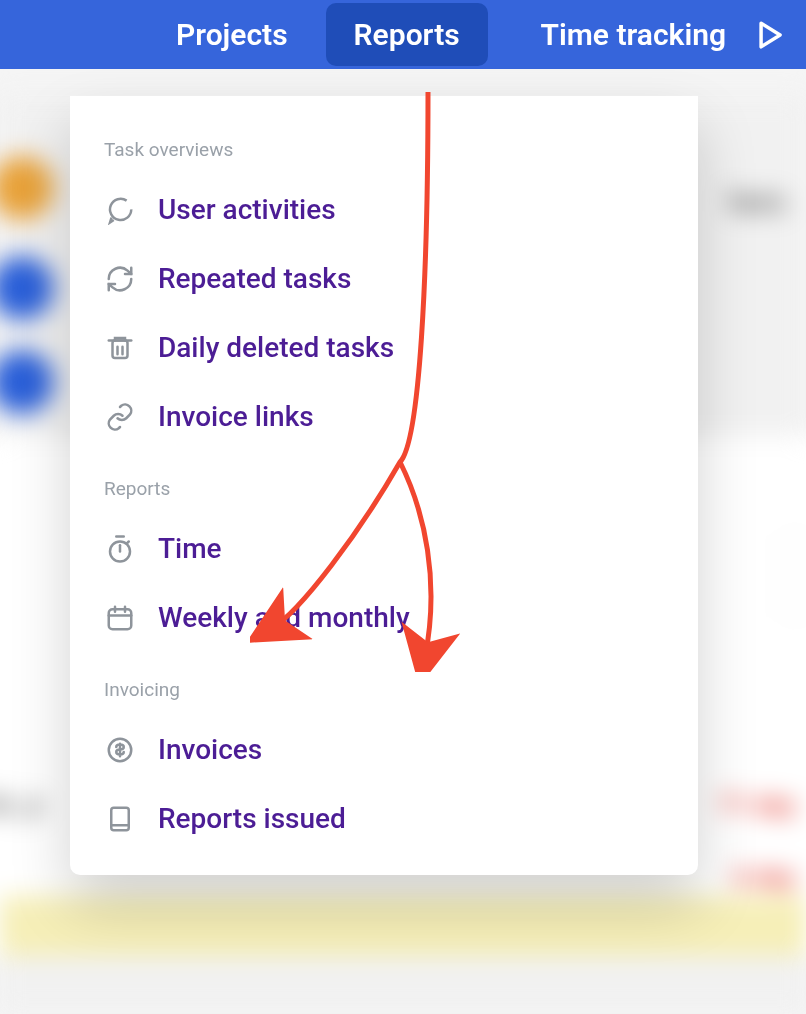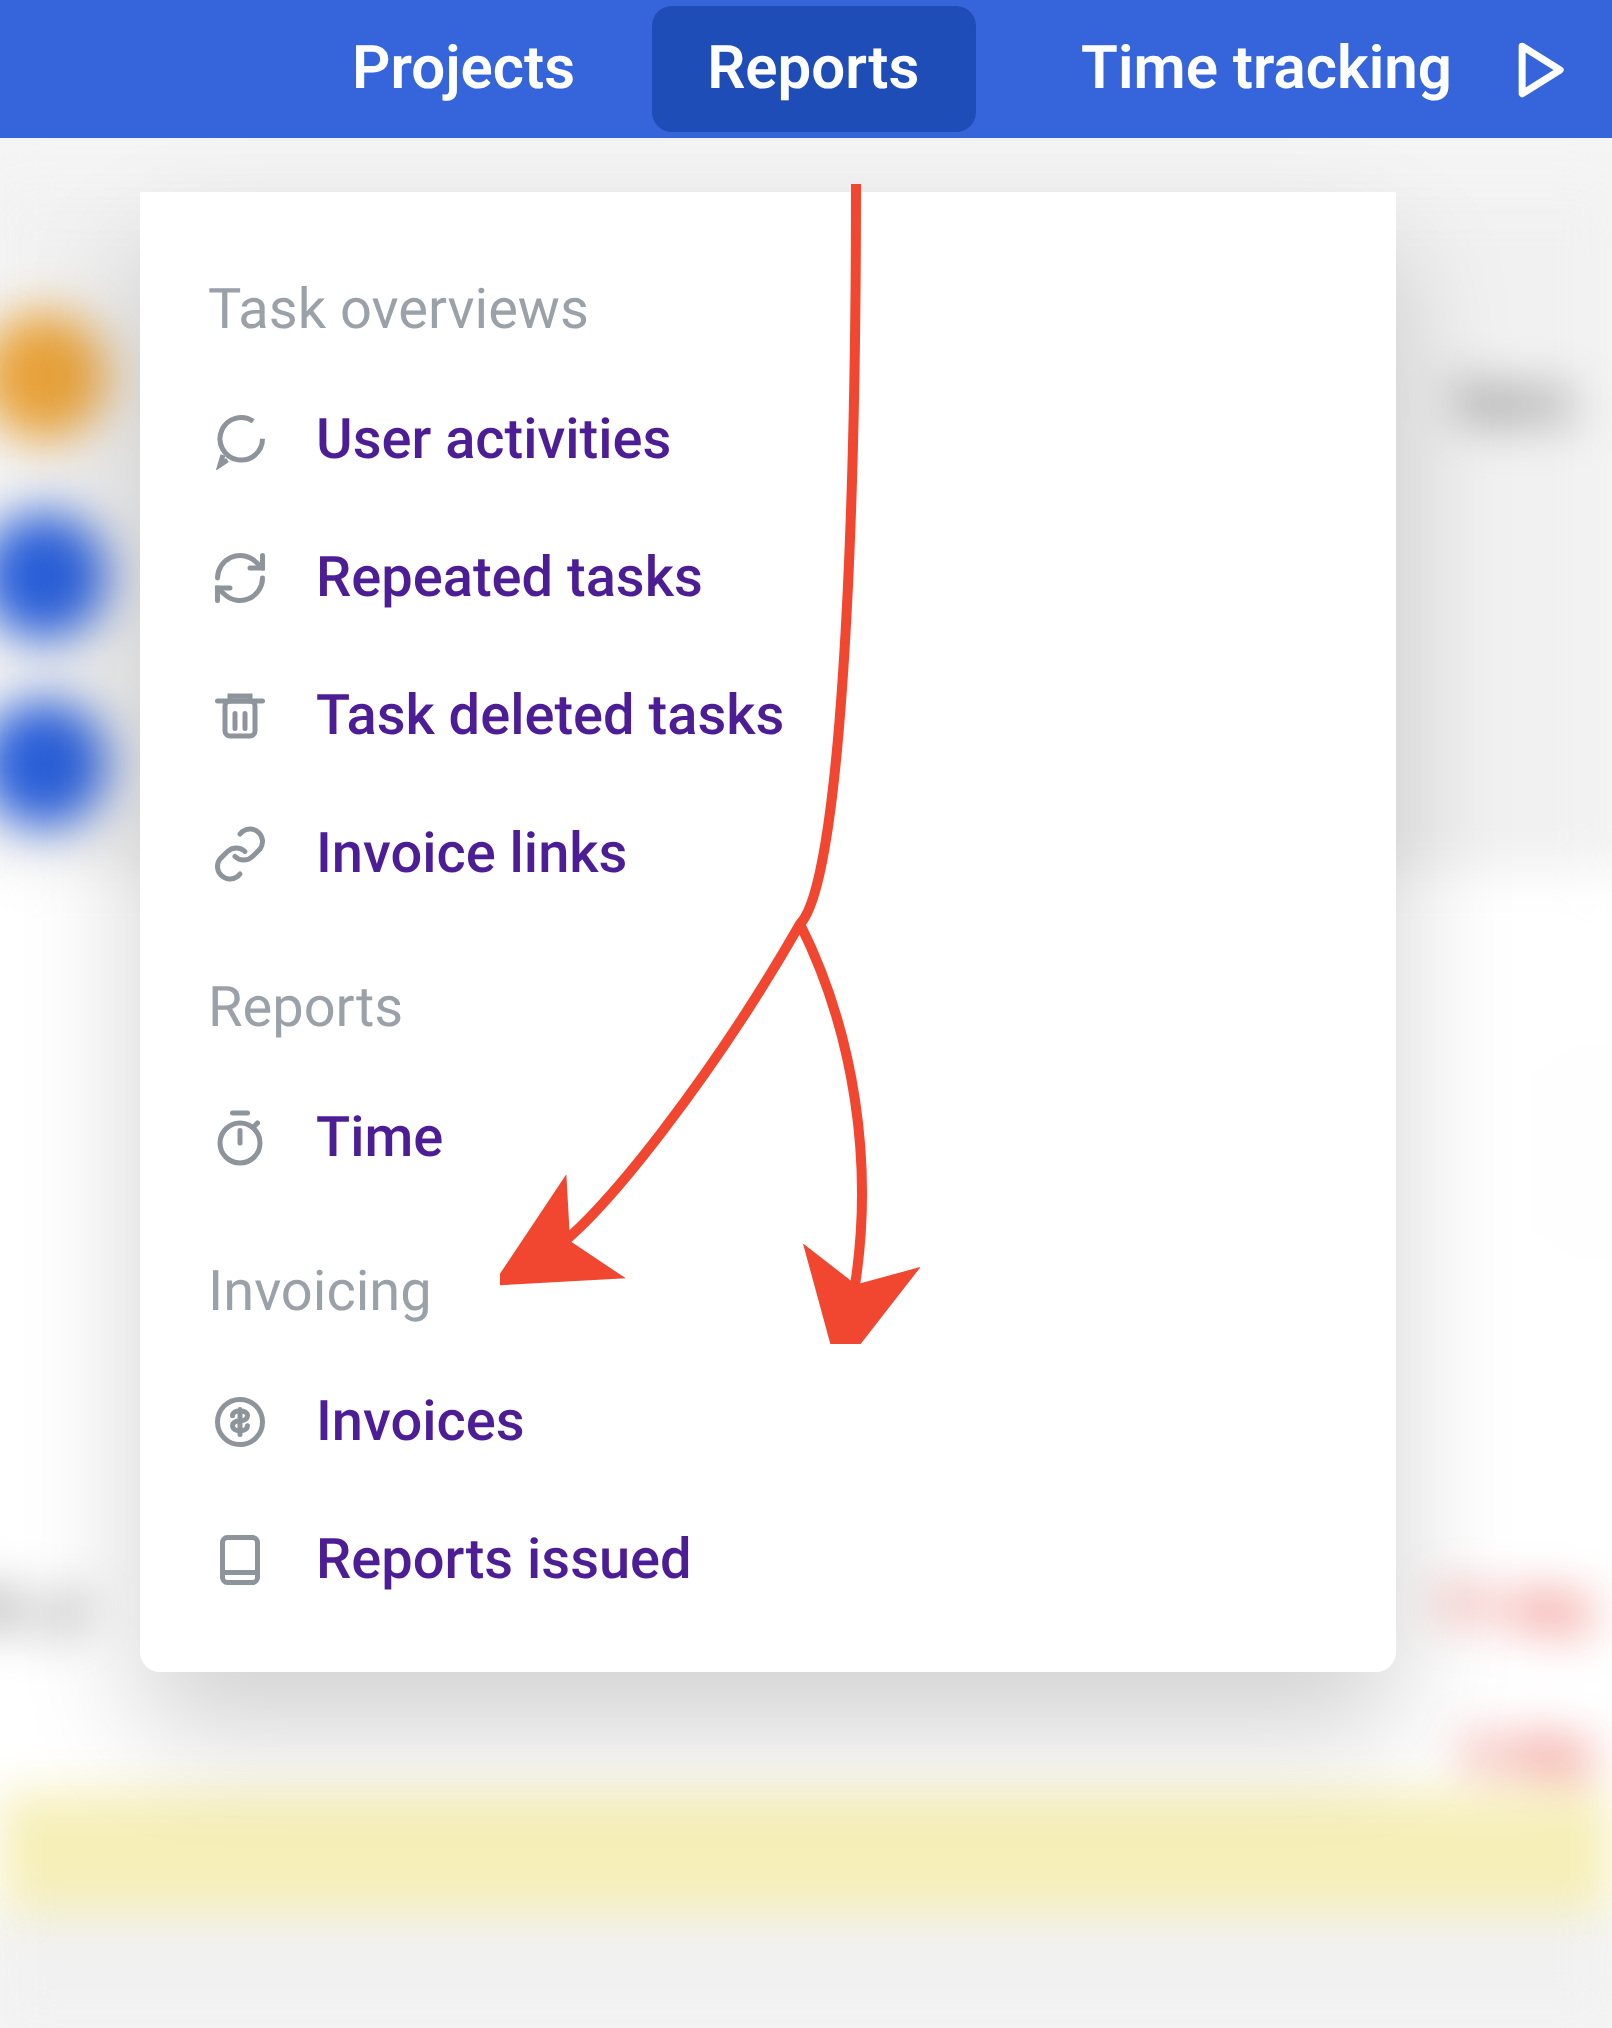--- a/index.html
+++ b/index.html
@@ -91,21 +91,21 @@
     left: 70px;
     width: 628px;
     background: #fff;
     border-radius: 0 0 10px 10px;
     box-shadow: 0 30px 60px rgba(0,0,0,0.18);
     padding: 34px 0 22px 0;
     z-index: 10;
   }
   .dd-section-label {
     color: #9aa1a9;
-    font-size: 28px;
+    font-size: 19px;
     font-weight: 400;
     padding: 8px 34px 14px;
   }
   .dd-item {
     display: flex;
     align-items: center;
     gap: 22px;
     padding: 18px 34px;
     cursor: pointer;
   }
@@ -191,21 +191,21 @@
 
   <div class="dd-item">
     <span class="dd-icon">
       <svg width="30" height="30" viewBox="0 0 24 24" fill="none" stroke="currentColor" stroke-width="2" stroke-linecap="round">
         <path d="M3 6h18"></path>
           <path d="M8 6V4h8v2"></path>
           <rect x="6" y="6" width="12" height="14" rx="2"></rect>
           <path d="M10 11v6M14 11v6"></path>
       </svg>
     </span>
-    <span class="dd-label">Task deleted tasks</span>
+    <span class="dd-label">Daily deleted tasks</span>
   </div>
 
   <div class="dd-item">
     <span class="dd-icon">
       <svg width="30" height="30" viewBox="0 0 24 24" fill="none" stroke="currentColor" stroke-width="2" stroke-linecap="round">
         <path d="M10 13a5 5 0 0 0 7 0l3-3a5 5 0 0 0-7-7l-1 1"></path>
         <path d="M14 11a5 5 0 0 0-7 0l-3 3a5 5 0 0 0 7 7l1-1"></path>
       </svg>
     </span>
     <span class="dd-label">Invoice links</span>
@@ -219,20 +219,30 @@
       <svg width="30" height="30" viewBox="0 0 24 24" fill="none" stroke="currentColor" stroke-width="2" stroke-linecap="round">
         <circle cx="12" cy="14" r="8"></circle>
           <path d="M12 14V9"></path>
           <path d="M9 2h6"></path>
           <path d="M19 6l-1.5 1.5"></path>
       </svg>
     </span>
     <span class="dd-label">Time</span>
   </div>
 
+  <div class="dd-item">
+    <span class="dd-icon">
+      <svg width="30" height="30" viewBox="0 0 24 24" fill="none" stroke="currentColor" stroke-width="2" stroke-linecap="round">
+        <rect x="3" y="5" width="18" height="16" rx="3"></rect>
+          <path d="M3 10h18"></path>
+          <path d="M8 3v4M16 3v4"></path>
+      </svg>
+    </span>
+    <span class="dd-label">Weekly and monthly</span>
+  </div>
 
   <div class="dd-section-label" style="padding-top:26px">Invoicing</div>
 
   <div class="dd-item">
     <span class="dd-icon">
       <svg width="30" height="30" viewBox="0 0 24 24" fill="none" stroke="currentColor" stroke-width="2" stroke-linecap="round">
         <circle cx="12" cy="12" r="9"></circle>
           <path d="M12 7v10M9 9.5c0-1 1-2 3-2s3 1 3 2-1 2-3 2-3 1-3 2 1 2 3 2 3-1 3-2"></path>
       </svg>
     </span>

